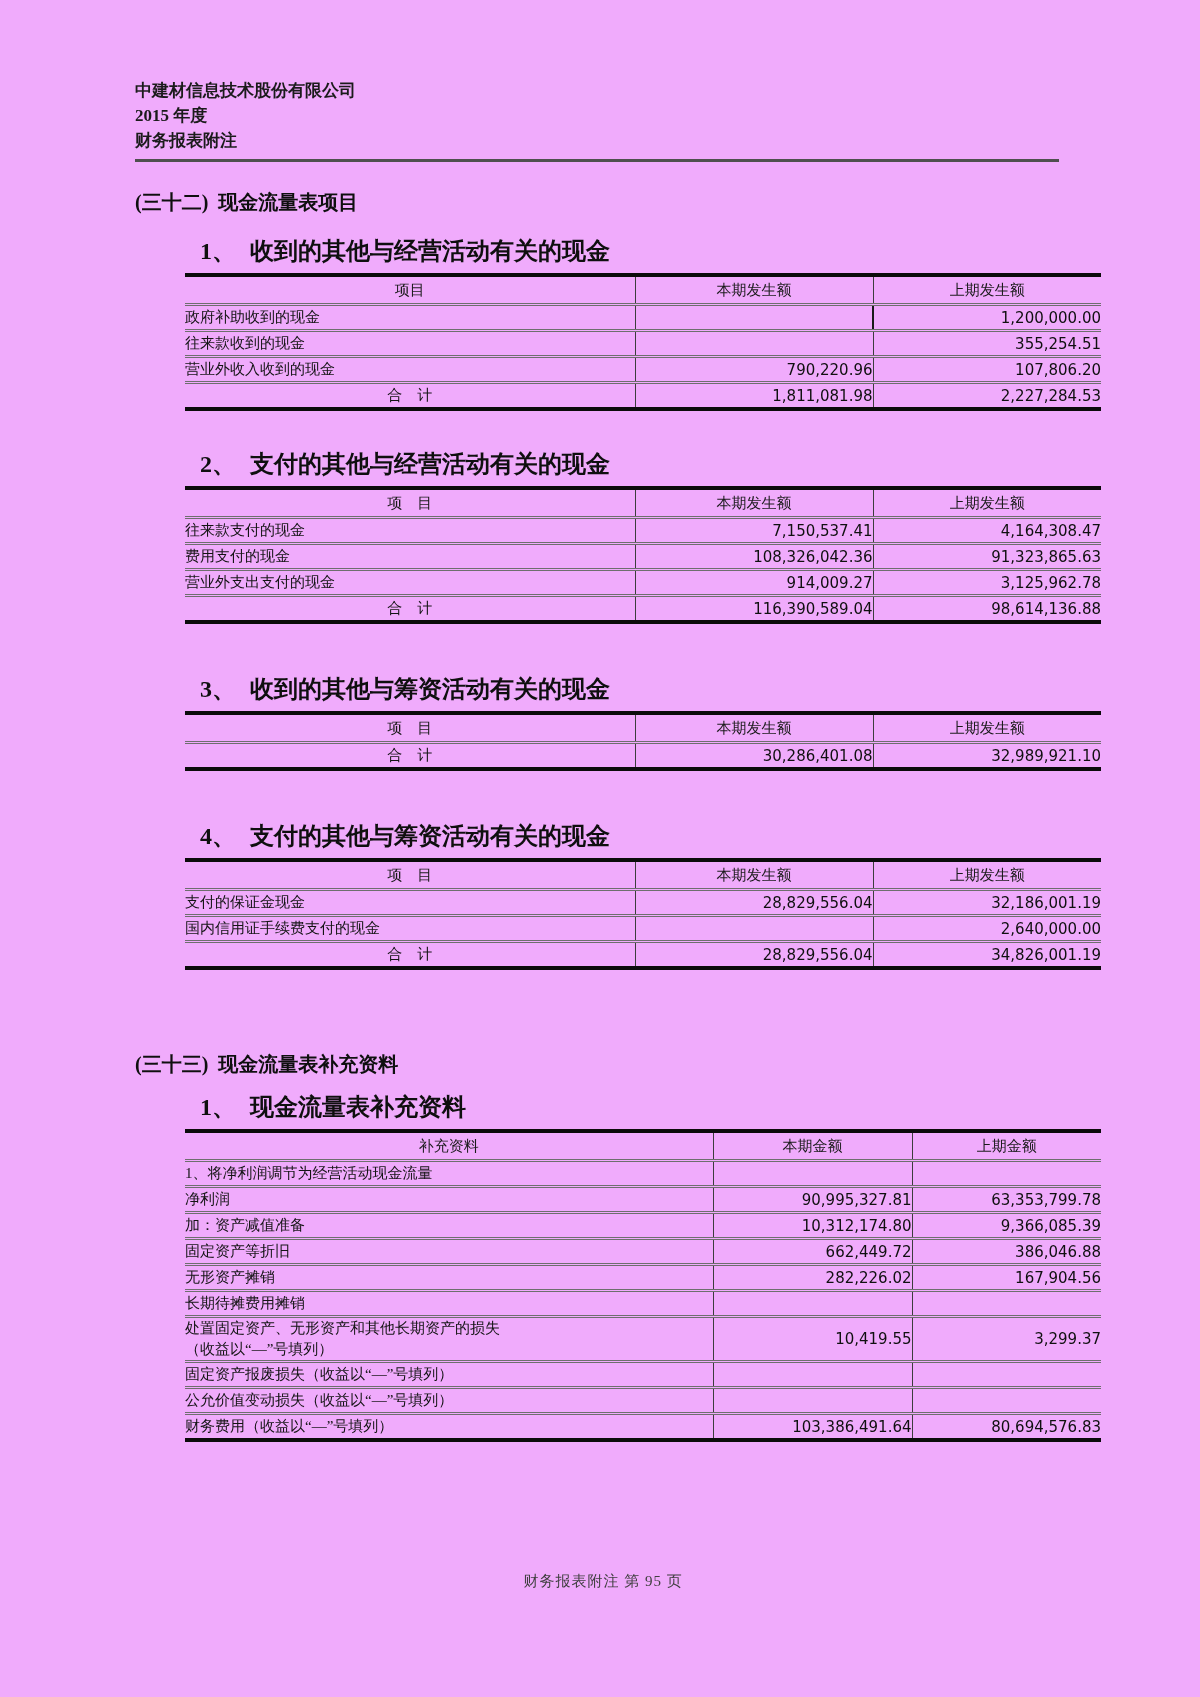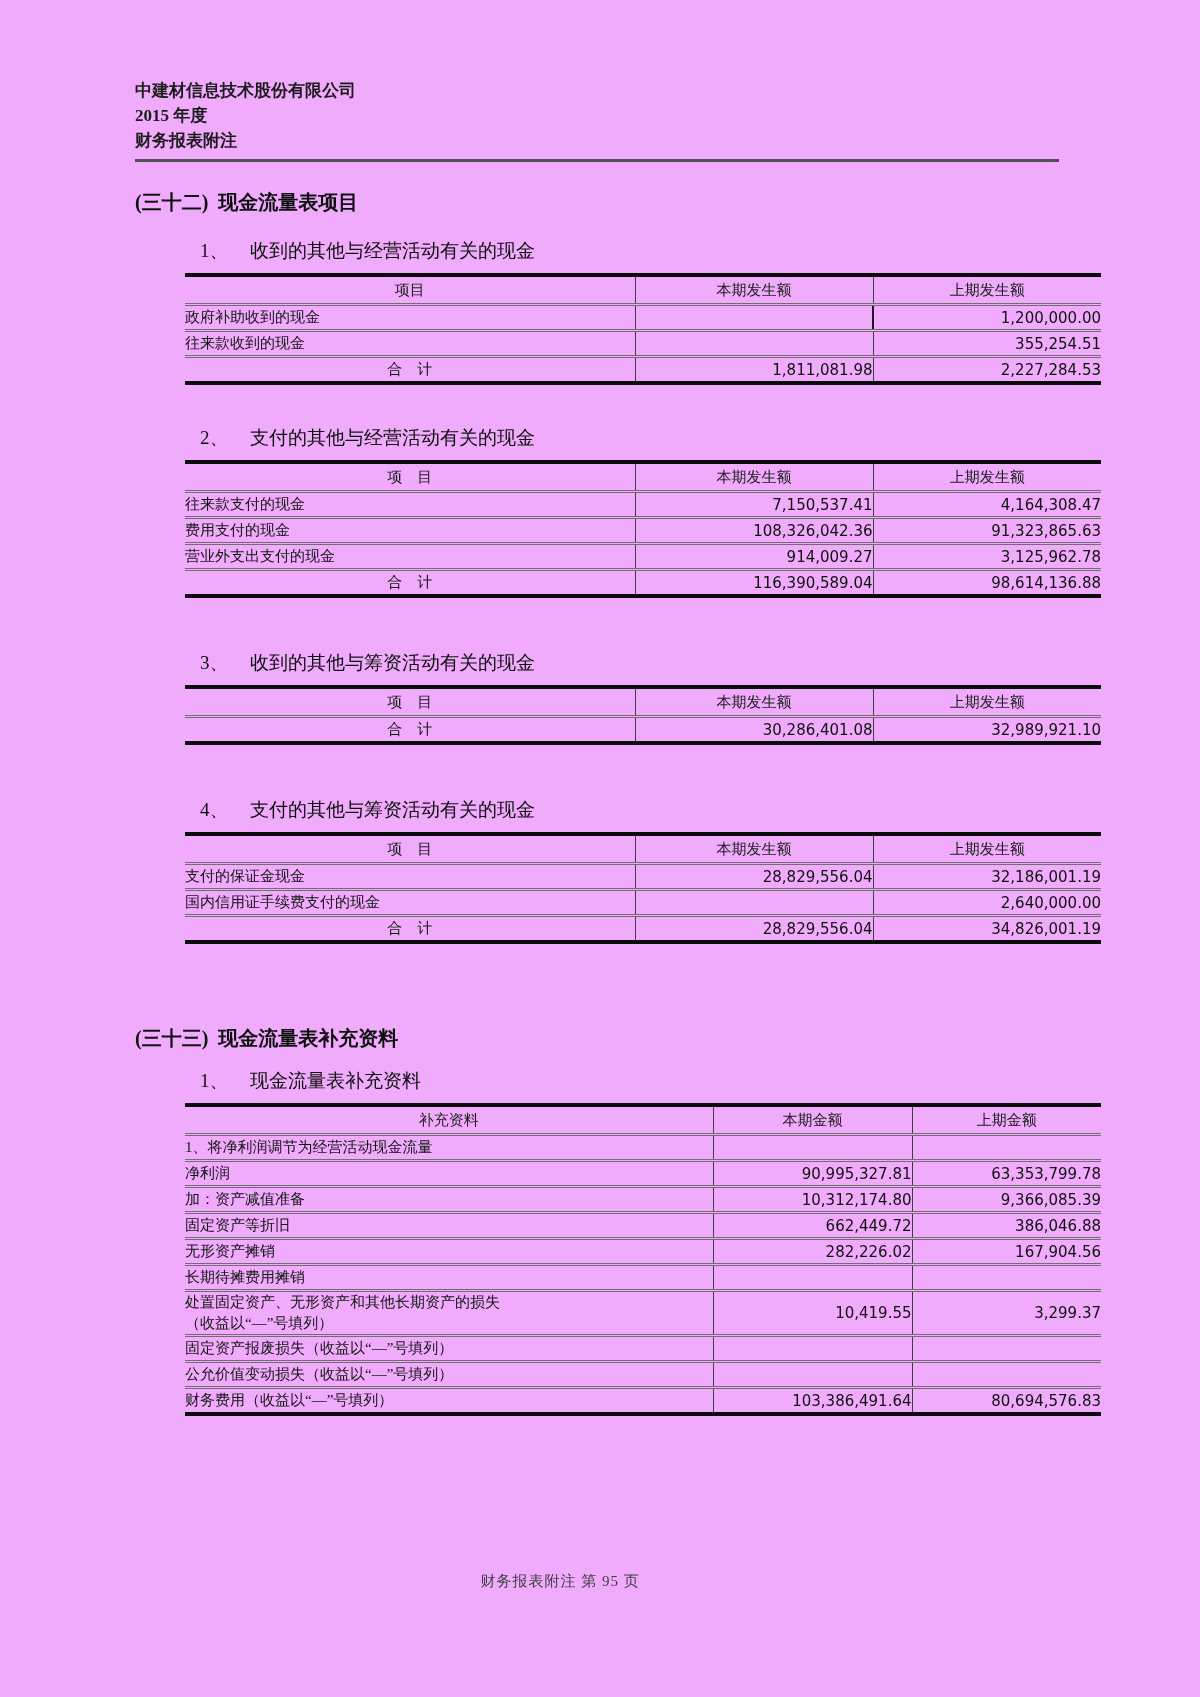--- a/index.html
+++ b/index.html
@@ -10,21 +10,21 @@
   }
   
   .doc-header { padding-top:78px; margin-left:135px; font-size:17px; line-height:25px; font-weight:600; color:#1b1b1b; }
   .hdr-rule { margin:6px 0 0 135px; width:924px; height:0; border-top:3px solid #4f4f4f; }
 
   
   .sec { margin-left:135px; font-size:20px; font-weight:bold; line-height:28px; color:#0f0f0f; }
   .sec .sec-no { margin-right:10px; }
   .sec-32 { margin-top:26px; }
   .sec-33 { margin-top:80px; }
-  .sub { margin-left:200px; font-size:19px; font-weight:normal; line-height:26px; margin-bottom:9px; color:#0f0f0f; }
+  .sub { margin-left:200px; font-size:24px; font-weight:bold; line-height:26px; margin-bottom:9px; color:#0f0f0f; }
   .sub .sub-no { display:inline-block; min-width:50px; }
   .sub-1 { margin-top:22px; }
   .sub-2 { margin-top:40px; }
   .sub-3 { margin-top:52px; }
   .sub-4 { margin-top:52px; }
   .sub-5 { margin-top:16px; }
 
   
   table.t {
     margin-left:185px; width:916px; border-collapse:collapse; table-layout:fixed;
@@ -48,21 +48,21 @@
   td.c-total { text-align:center; padding:3px 0; }
   td.c-num {
     text-align:right; padding:3px 16px 3px 4px;
     font-family:"DejaVu Sans","Liberation Sans",sans-serif; font-size:14px; color:#101010;
   }
   td.boxed { border:2px solid #1a1a1a; }
 
   
   .doc-footer {
     position:absolute; top:1572px; left:0; width:1120px; text-align:center;
-    font-size:15px; color:#3f3f3f; letter-spacing:1px;
+    font-size:15px; color:#3f3f3f; letter-spacing:1px;padding-left:43px;
   }
 </style>
 </head>
 <body>
 
 <div class="page">
 
   <div class="doc-header">
     <div>中建材信息技术股份有限公司</div>
     <div>2015 年度</div>
@@ -95,20 +95,25 @@
           <td class="c-label">政府补助收到的现金</td>
           <td class="c-num boxed"></td>
           <td class="c-num">1,200,000.00</td>
         </tr>
         <tr>
           <td class="c-label">往来款收到的现金</td>
           <td class="c-num"></td>
           <td class="c-num">355,254.51</td>
         </tr>
         <tr>
+          <td class="c-label">营业外收入收到的现金</td>
+          <td class="c-num">790,220.96</td>
+          <td class="c-num">107,806.20</td>
+        </tr>
+        <tr>
           <td class="c-total">合　计</td>
           <td class="c-num">1,811,081.98</td>
           <td class="c-num">2,227,284.53</td>
         </tr>
       </tbody>
     </table>
 
   <div class="sub sub-2">
     <span class="sub-no">2、</span><span>支付的其他与经营活动有关的现金</span>
   </div>

